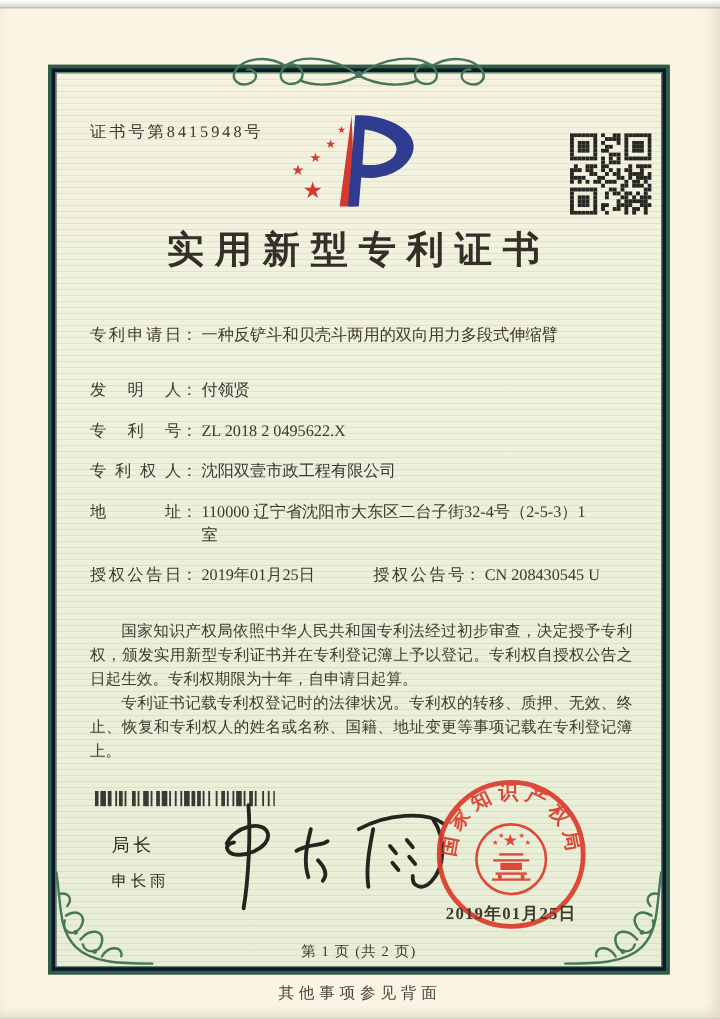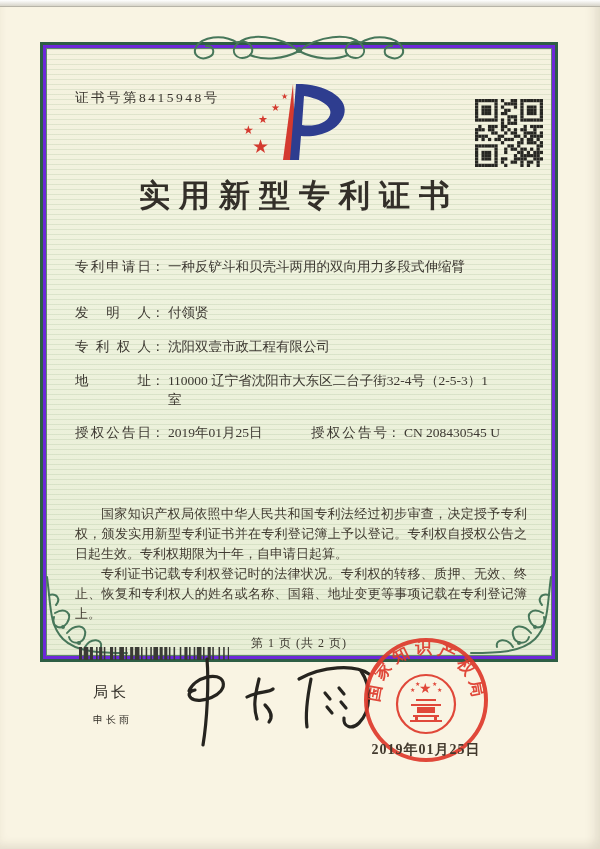--- a/index.html
+++ b/index.html
@@ -5,22 +5,22 @@
   html,body{margin:0;padding:0;background:#c9c5b8;}
   .photo{
     position:relative;width:600px;height:849px;margin:0 auto;
     background:#f9f4e3;overflow:hidden;
     font-family:"Liberation Serif",serif;color:#3c3831;
     box-shadow:inset -7px 0 10px rgba(60,55,40,.08), inset 0 -6px 8px rgba(60,55,40,.06);
   }
   .photo-top-edge{position:absolute;top:0;left:0;right:0;height:6px;
     background:linear-gradient(#ffffff,#d8d5ca);border-bottom:1px solid #b7b4a8;}
   
-  .frame{position:absolute;left:40px;top:42px;width:518px;height:620px;
-    box-sizing:border-box;border:3px solid #2e5e45;background:#6d28d9;padding:3px;}
+  .frame{position:absolute;left:40px;top:54px;width:518px;height:758px;
+    box-sizing:border-box;border:3px solid #2e5e45;background:#0f172a;padding:3px;}
   .panel{position:relative;width:100%;height:100%;box-sizing:border-box;
     border:1px solid #5e8a6c;
     background:
       repeating-linear-gradient(180deg, rgba(122,158,108,.17) 0 1px, rgba(0,0,0,0) 1px 5px),
       linear-gradient(180deg,#f5f2df 0%,#eef2dd 40%,#e8eed6 100%);}
   .ornament{position:absolute;pointer-events:none;}
   .orn-top{left:50%;transform:translateX(-50%);top:-24px;width:230px;height:48px;}
   .orn-bl{left:-6px;bottom:-6px;width:92px;height:92px;}
   .orn-br{right:-6px;bottom:-6px;width:92px;height:92px;transform:scaleX(-1);}
   
@@ -44,21 +44,21 @@
   .cell2{flex:1;}
   
   .paras{position:absolute;left:28px;right:24px;top:455px;font-size:13px;
     line-height:20px;text-align:justify;color:#403a30;}
   .paras p{margin:0;text-indent:2em;}
   
   .barcode{position:absolute;left:32px;top:598px;width:150px;height:13px;}
   .sig-title{position:absolute;left:46px;top:634px;font-family:"Liberation Sans",sans-serif;
     font-size:15px;letter-spacing:3px;color:#2f2b25;font-weight:500;}
   .sig-name{position:absolute;left:46px;top:664px;font-family:Liberation Serif, serif;
-    font-size:10px;letter-spacing:3px;color:#2f2b25;font-weight:500;}
+    font-size:13px;letter-spacing:3px;color:#2f2b25;font-weight:500;}
   .signature{position:absolute;left:112px;top:600px;width:230px;height:105px;}
   .seal{position:absolute;left:314px;top:586px;width:130px;height:130px;opacity:.92;}
   .seal-date{position:absolute;left:300px;top:692px;width:158px;text-align:center;
     font-size:14px;font-weight:600;letter-spacing:1px;color:#42392d;}
   .page-num{position:absolute;left:0;right:0;bottom:3px;text-align:center;
     font-size:12px;letter-spacing:1px;color:#3c382f;}
   .back-note{position:absolute;left:0;right:0;top:819px;text-align:center;
     font-size:13px;letter-spacing:4px;color:#4a453a;}
   svg .green-stroke{stroke:#47775a;fill:none;stroke-width:2;stroke-linecap:round;}
 </style>
@@ -359,20 +359,24 @@
       <div class="content">
         <div class="row row-name">
           <span class="flabel">专利申请日</span><span class="colon">：</span>
           <span class="fval">一种反铲斗和贝壳斗两用的双向用力多段式伸缩臂</span>
         </div>
         <div class="row">
           <span class="flabel">发明人</span><span class="colon">：</span>
           <span class="fval">付领贤</span>
         </div>
         <div class="row">
+          <span class="flabel">专利号</span><span class="colon">：</span>
+          <span class="fval">ZL 2018 2 0495622.X</span>
+        </div>
+        <div class="row">
           <span class="flabel">专利权人</span><span class="colon">：</span>
           <span class="fval">沈阳双壹市政工程有限公司</span>
         </div>
         <div class="row row-addr">
           <span class="flabel">地址</span><span class="colon">：</span>
           <span class="fval addr-val">110000 辽宁省沈阳市大东区二台子街32-4号（2-5-3）1室</span>
         </div>
         <div class="row row-double">
           <span class="cell1">
             <span class="flabel">授权公告日</span><span class="colon">：</span>
@@ -471,13 +475,14 @@
             <rect x="8" y="17" width="3" height="4" stroke="none"></rect>
           </g>
         </g>
       </svg>
       <div class="seal-date">2019年01月25日</div>
 
       <div class="page-num">第 1 页 (共 2 页)</div>
     </div>
   </div>
 
+  <div class="back-note">其他事项参见背面</div>
 </div>
 
 </body></html>

